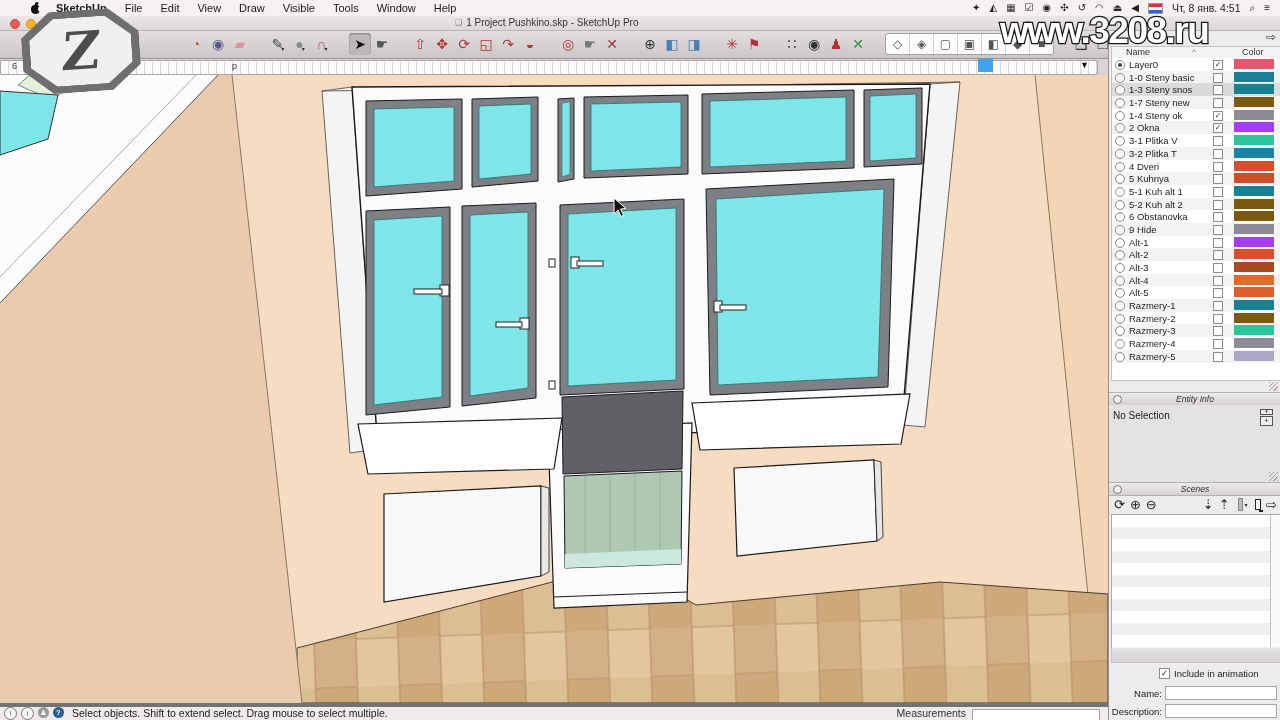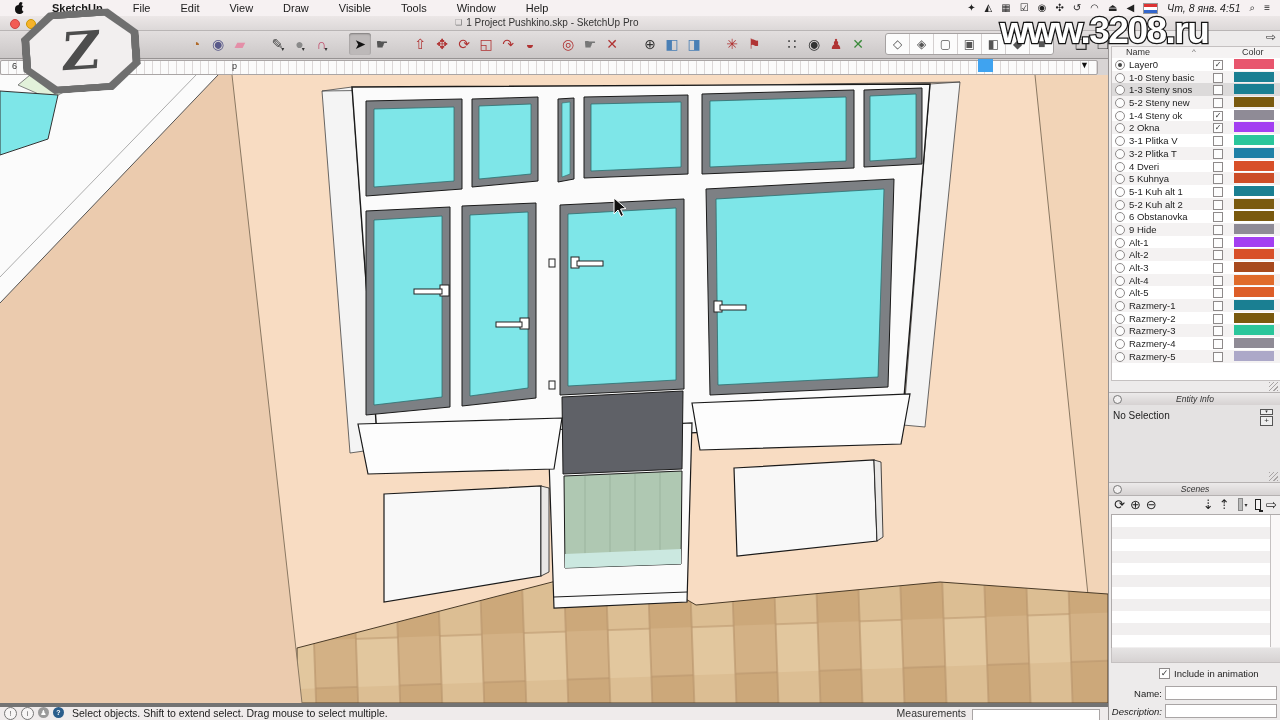--- a/index.html
+++ b/index.html
@@ -1,31 +1,31 @@
 <!DOCTYPE html>
 <html><head>
 <meta charset="utf-8">
 <style>
   html,body{margin:0;padding:0;width:1280px;height:720px;overflow:hidden;
     font-family:"Liberation Sans","DejaVu Sans",sans-serif;background:#D8D4D4;
     -webkit-font-smoothing:antialiased;}
   
   #menubar{position:absolute;left:0;top:0;width:1280px;height:16px;background:#F6F1F2;
     display:flex;align-items:center;font-size:11px;color:#1a1a1a;z-index:40;}
-  #menu-left{display:flex;align-items:center;gap:12px;padding-left:12px;}
+  #menu-left{display:flex;align-items:center;gap:0;padding-left:28px;}
   .menu-item{padding:0 9px;line-height:16px;}
   .menu-item.app{font-weight:bold;}
   .apple{width:11px;height:11px;position:relative;margin:0 6px 0 2px;}
   .apple .body{position:absolute;left:1px;top:2px;width:9px;height:9px;background:#111;border-radius:45% 45% 48% 48%;}
   .apple .bite{position:absolute;right:-3px;top:3px;width:6px;height:6px;background:#F6F1F2;border-radius:50%;}
   .apple .leaf{position:absolute;left:5px;top:-1px;width:3px;height:4px;background:#111;border-radius:60% 0 60% 0;transform:rotate(20deg);}
   #menu-right{margin-left:auto;display:flex;align-items:center;gap:9px;padding-right:10px;font-size:10px;color:#222;}
   .mstat{font-size:10px;line-height:16px;}
   .flag{width:13px;height:9px;background:linear-gradient(180deg,#d33 0 33%,#fff 33% 66%,#36c 66% 100%);border:0.5px solid #999;display:inline-block;}
-  #menu-clock{font-size:10.5px;font-style:italic;}
+  #menu-clock{font-size:10.5px;}
   
   #titlebar{position:absolute;left:0;top:16px;width:1280px;height:14px;
     background:linear-gradient(180deg,#ECE7E7,#DCD8D8);border-bottom:1px solid #B9B5B5;z-index:30;}
   .tl{position:absolute;top:3px;width:8px;height:8px;border-radius:50%;}
   #tl-close{left:10px;background:#F25C54;border:0.5px solid #c44;}
   #tl-min{left:26px;background:#F7B32B;border:0.5px solid #c90;}
   #wintitle{position:absolute;left:455px;top:1px;font-size:10px;color:#333;display:flex;gap:4px;align-items:center;}
   #wintitle .doc{font-size:8px;color:#777;}
   
   #toolbar{position:absolute;left:0;top:30px;width:1280px;height:28px;
@@ -121,21 +121,21 @@
   #sc-monitor::after{content:"";position:absolute;left:3px;bottom:-3px;width:4px;height:2px;background:#222;}
   #scenes-list{position:absolute;left:2px;top:500px;width:168px;height:134px;background:#fff;border:1px solid #AFABAB;
     background-image:repeating-linear-gradient(180deg,#fff 0 12px,#F1EFEF 12px 24px);}
   #scenes-scroll{position:absolute;right:0px;top:0px;width:9px;height:132px;background:#FAF8F8;border-left:1px solid #C5C1C1;}
   #scenes-hstrip{position:absolute;left:2px;top:634px;width:168px;height:14px;background:linear-gradient(180deg,#E6E4E4,#D6D2D2);border:1px solid #C5C1C1;border-top:none;}
   #include-row{position:absolute;left:50px;top:654px;display:flex;align-items:center;gap:4px;}
   #include-check{width:9px;height:9px;border:1px solid #8E8A8A;background:#FDFDFD;font-size:9px;line-height:9px;text-align:center;color:#333;}
   #include-label{font-size:9.5px;color:#222;}
   .field-row{position:absolute;display:flex;align-items:center;}
   #name-row{left:0;top:672px;width:172px;}
-  #desc-row{left:0;top:690px;width:172px;font-style:italic;}
+  #desc-row{left:0;top:690px;width:172px;}
   .field-label{width:53px;text-align:right;font-size:9.5px;color:#222;margin-right:3px;}
   .field-input{height:12px;background:#fff;border:1px solid #A9A5A5;flex:1;margin-right:4px;}
   
   #vp-cursor{position:absolute;left:612px;top:122px;z-index:5;}
 </style>
 </head>
 <body>
 
 <div id="menubar">
   <div id="menu-left">
@@ -488,21 +488,21 @@
         <span class="lswatch" style="background: rgb(26, 127, 146);"></span>
       </div>
       <div class="lrow sel">
         <span class="lradio"></span>
         <span class="lname">1-3 Steny snos</span>
         <span class="lcheck"></span>
         <span class="lswatch" style="background: rgb(26, 127, 146);"></span>
       </div>
       <div class="lrow alt">
         <span class="lradio"></span>
-        <span class="lname">5-2 Steny new</span>
+        <span class="lname">1-7 Steny new</span>
         <span class="lcheck"></span>
         <span class="lswatch" style="background: rgb(122, 90, 15);"></span>
       </div>
       <div class="lrow">
         <span class="lradio"></span>
         <span class="lname">1-4 Steny ok</span>
         <span class="lcheck">✓</span>
         <span class="lswatch" style="background: rgb(143, 139, 150);"></span>
       </div>
       <div class="lrow alt">

